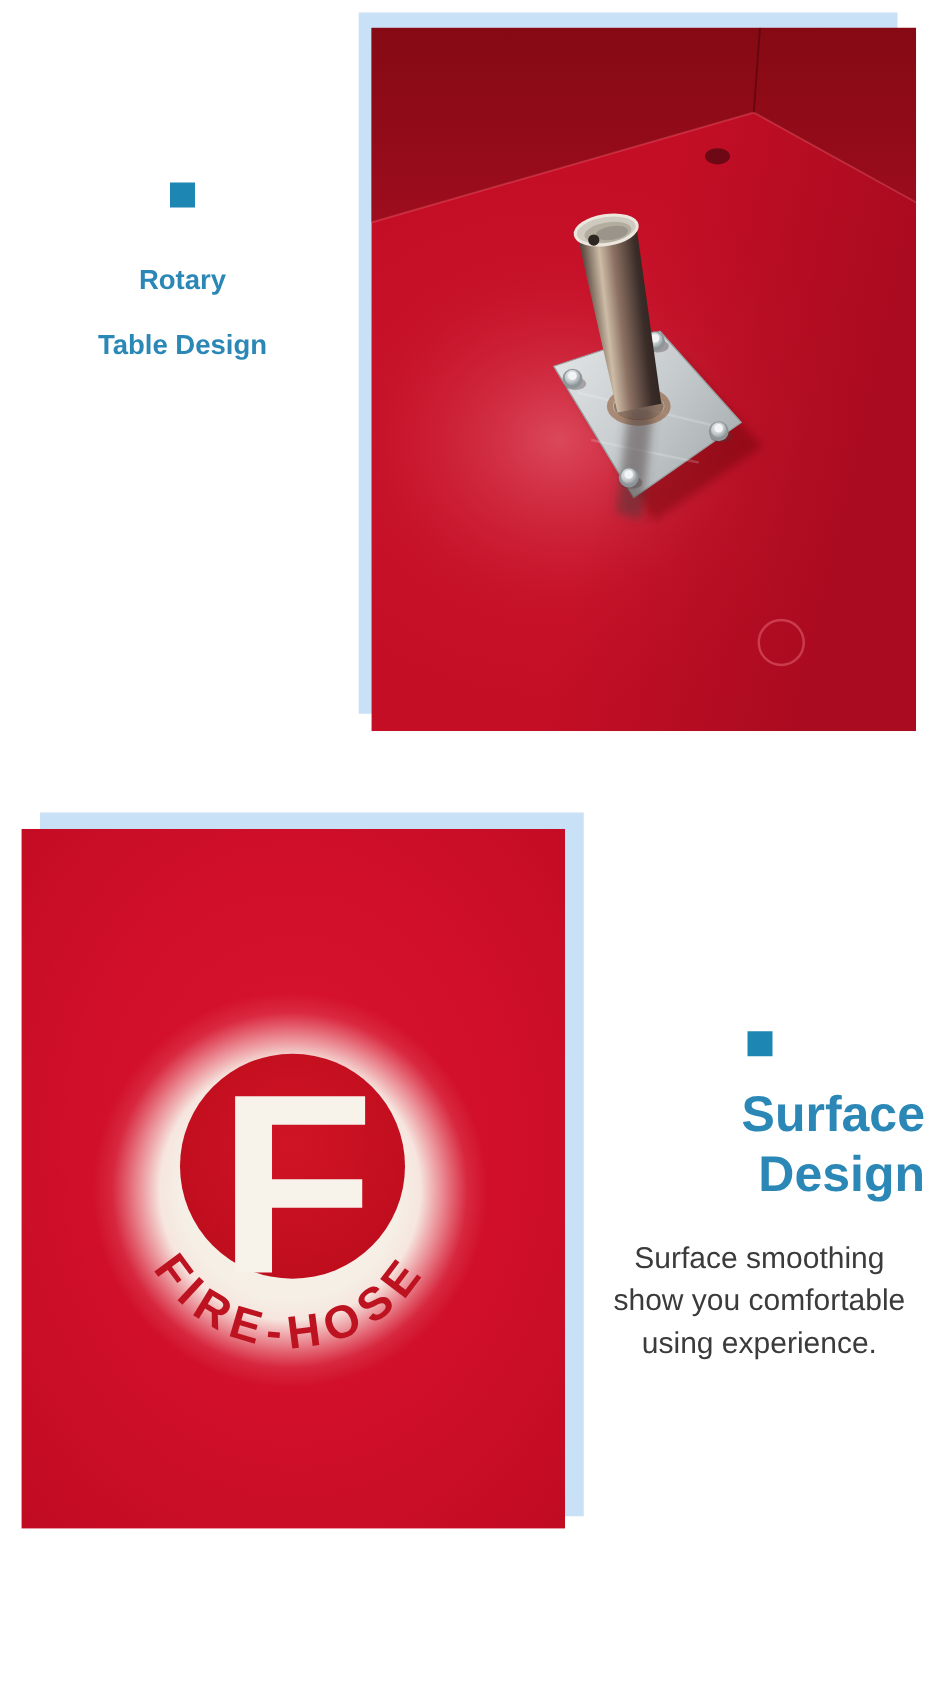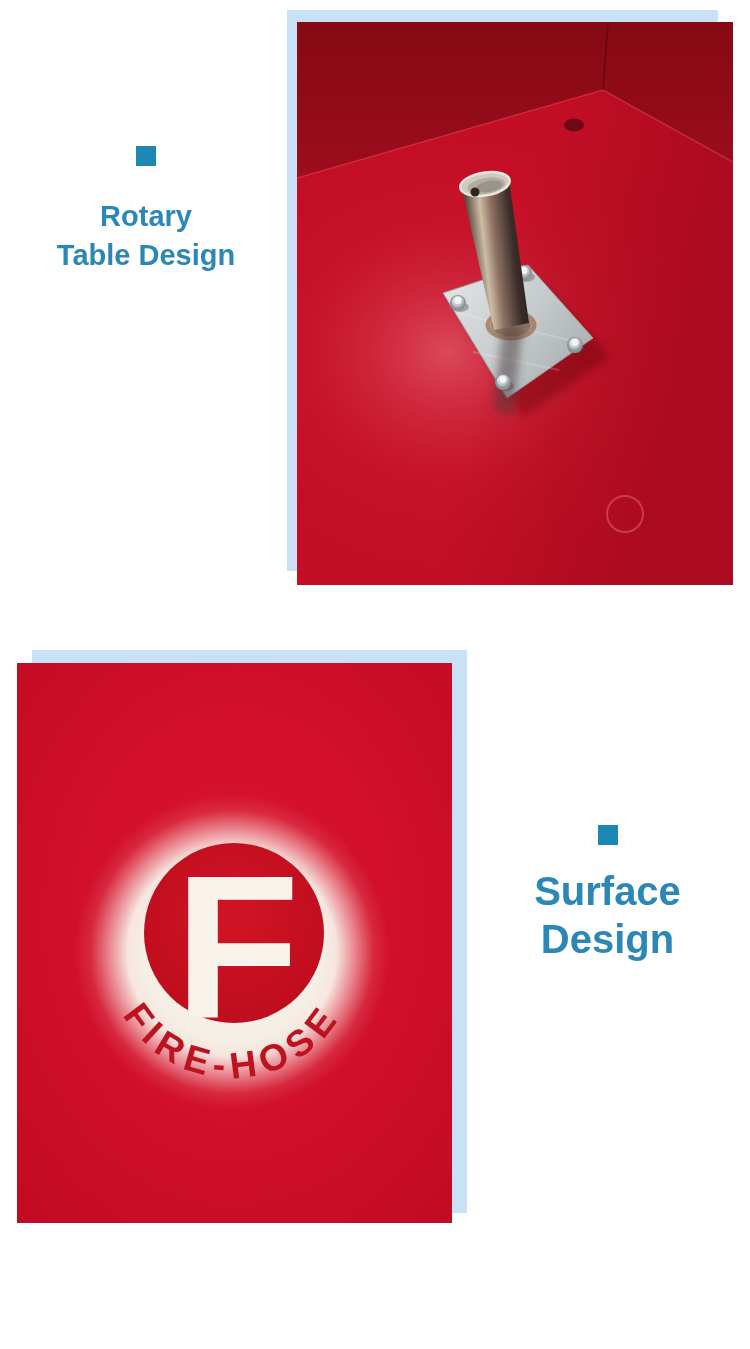--- a/index.html
+++ b/index.html
@@ -14,22 +14,22 @@
   .photo1{left:297px;top:22px;width:436px;height:563px;}
   .photo2{left:17px;top:663px;width:435px;height:560px;}
   .photo svg{display:block;}
   .feature-text{position:absolute;text-align:center;}
   .rotary-text{left:10px;top:146px;width:272px;}
   .surface-text{left:475px;top:825px;width:265px;}
   .accent-square{display:inline-block;width:20px;height:20px;background:var(--accent,#1e86b2);}
   .feature-heading{
     white-space:pre-line;color:var(--heading,#2b88b6);font-weight:bold;margin:0;
   }
-  .rotary-text .feature-heading{font-size:29px;line-height:39px;margin-top:27px;text-align:center;}
-  .surface-text .feature-heading{font-size:40px;line-height:48px;margin-top:18px;}
+  .rotary-text .feature-heading{font-size:22px;line-height:52px;margin-top:27px;text-align:center;}
+  .surface-text .feature-heading{font-size:40px;line-height:48px;margin-top:18px;text-align:right;}
   .feature-body{
     white-space:pre-line;color:var(--body,#3b3b3b);font-size:24px;line-height:35px;margin:0;
   }
   .rotary-text .feature-body{margin-top:30px;}
   .surface-text .feature-body{margin-top:26px;line-height:34px;}
 </style>
 </head>
 <body>
 
 <div class="page">
@@ -178,16 +178,19 @@
           <text font-family="Liberation Sans, sans-serif" font-size="37" font-weight="bold" fill="#bd1220" letter-spacing="7">
             <textPath href="#arcPath" startOffset="50%" text-anchor="middle">FIRE-HOSE</textPath>
           </text>
         </g>
       </svg>
     </div>
 
     <div class="feature-text surface-text">
       <span class="accent-square"></span>
       <h2 class="feature-heading">Surface Design</h2>
+      <p class="feature-body">Surface smoothing
+show you comfortable
+using experience.</p>
     </div>
   </section>
 
 </div>
 
 </body></html>

